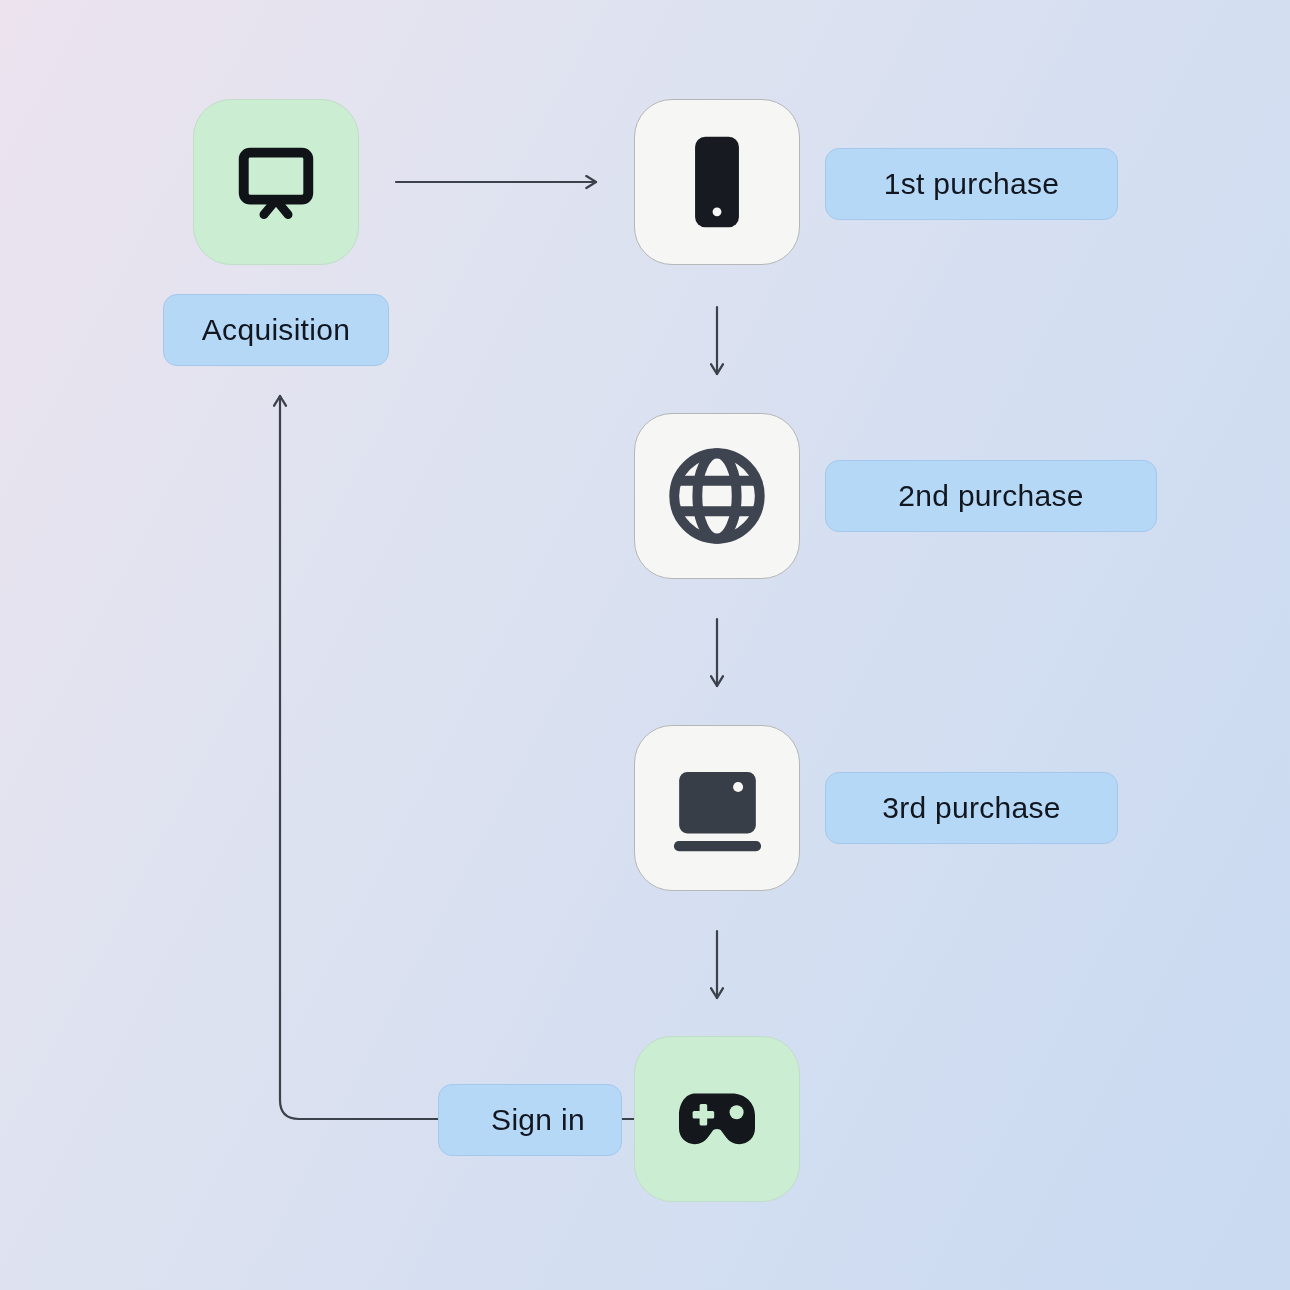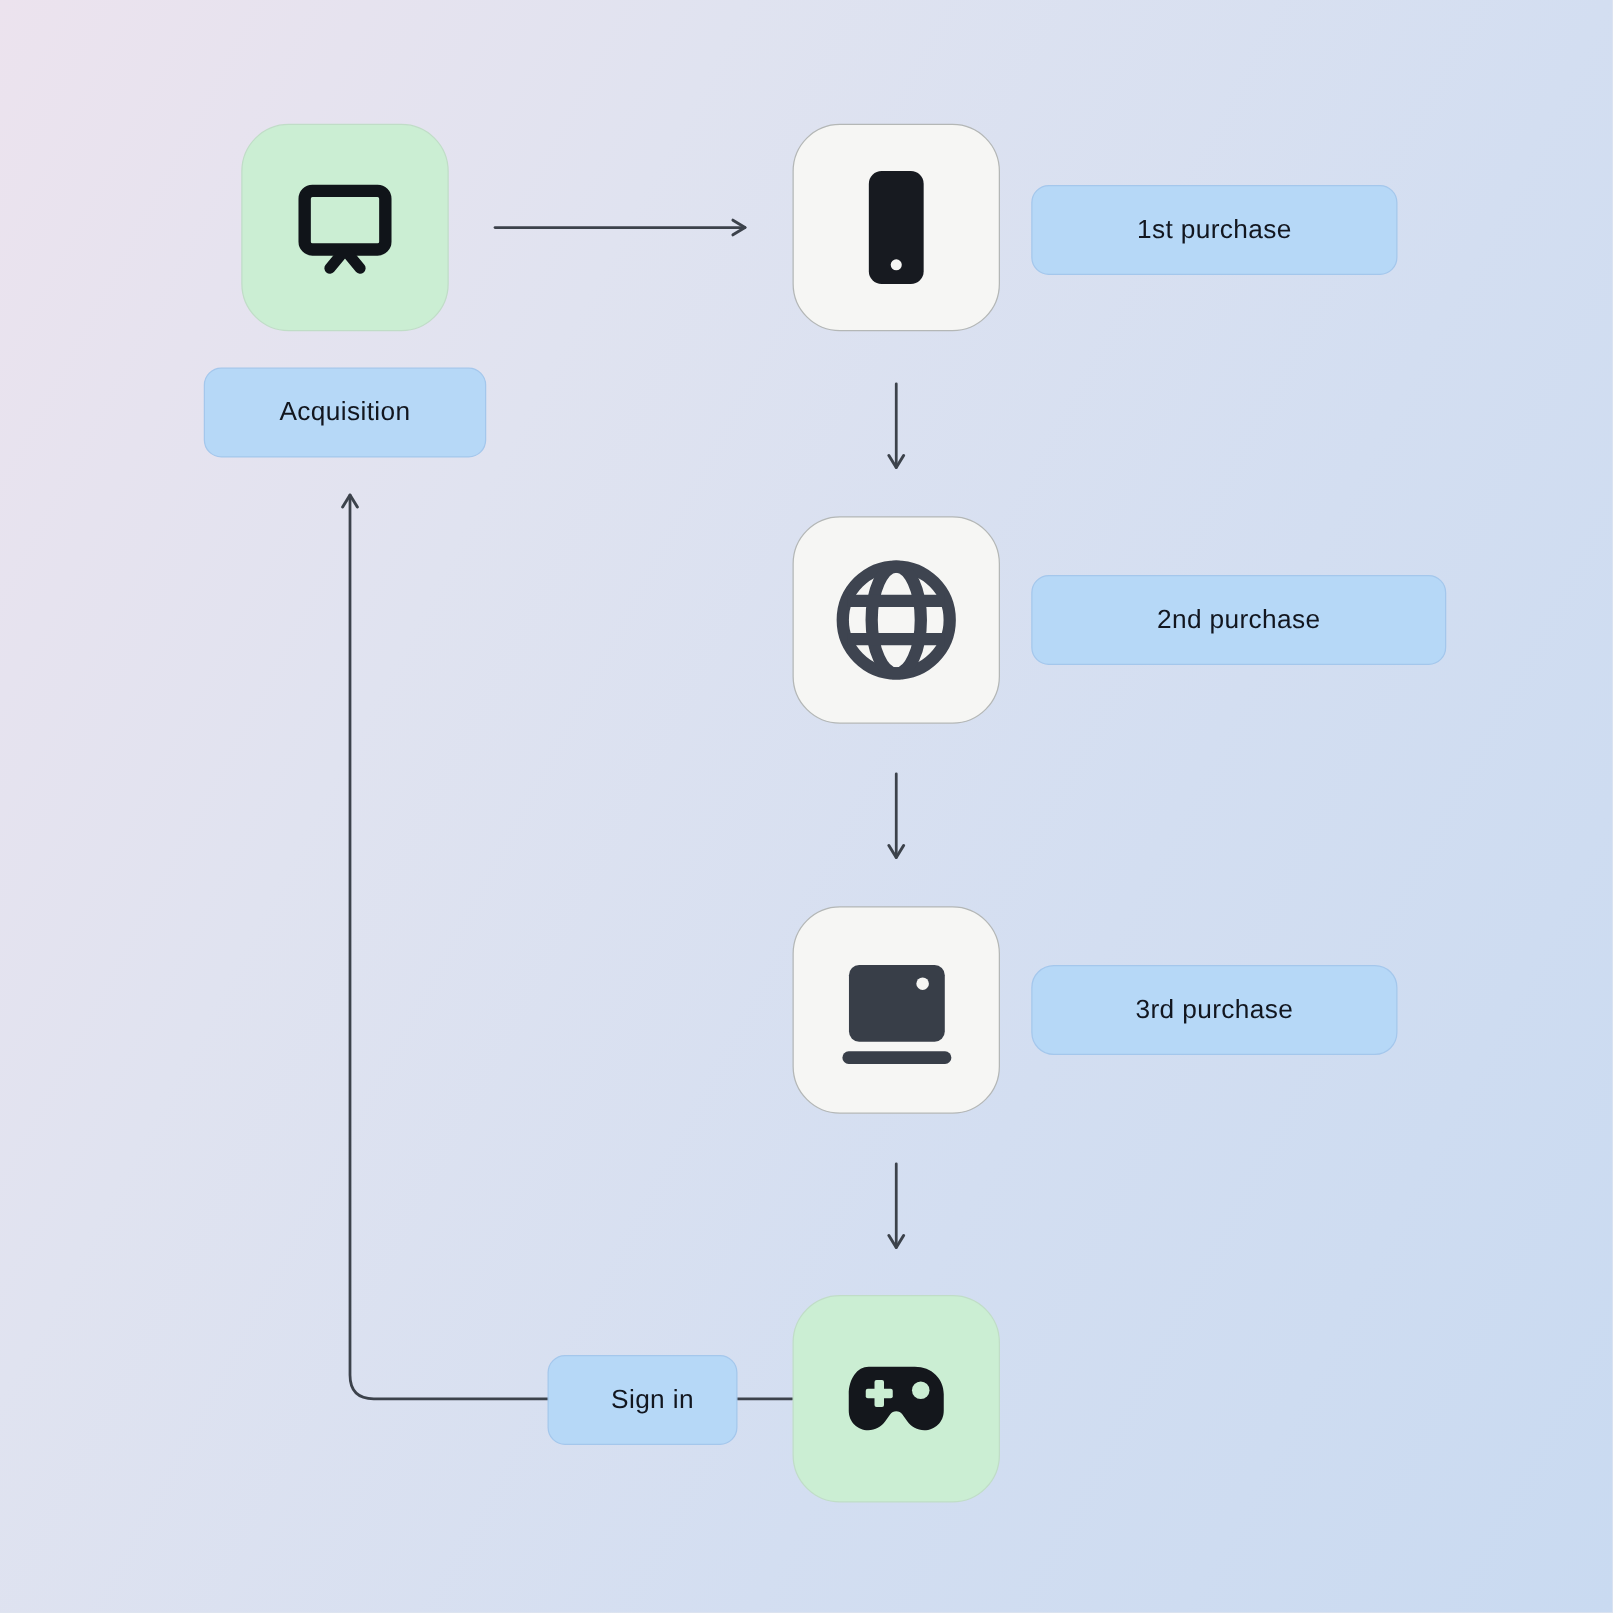--- a/index.html
+++ b/index.html
@@ -14,33 +14,33 @@
   .node{
     position:absolute;width:166px;height:166px;border-radius:38px;
     display:flex;align-items:center;justify-content:center;box-sizing:border-box;
   }
   .node.green{background:#cbeed3;border:1.5px solid #c0ddc7;}
   .node.neutral{background:#f6f6f4;border:1.5px solid #b4b7b6;}
   .pill{
     position:absolute;height:72px;box-sizing:border-box;
     display:flex;align-items:center;justify-content:center;
     background:#b6d8f7;border:1px solid #a4c7ec;border-radius:14px;
-    font-size:21px;font-weight:500;letter-spacing:.3px;color:#12161f;
+    font-size:30px;font-weight:500;letter-spacing:.3px;color:#12161f;
     white-space:nowrap;
   }
   #node-acquisition{left:193px;top:99px;}
   #node-purchase-1{left:634px;top:99px;}
   #node-purchase-2{left:634px;top:413px;}
   #node-purchase-3{left:634px;top:725px;}
   #node-game{left:634px;top:1036px;}
   #label-acquisition{left:163px;top:294px;width:226px;}
   #label-purchase-1{left:825px;top:148px;width:293px;}
   #label-purchase-2{left:825px;top:460px;width:332px;}
-  #label-purchase-3{left:825px;top:772px;width:293px;border-radius:18px;}
-  #label-sign-in{left:438px;top:1084px;width:152px;padding-left:16px;}
+  #label-purchase-3{left:825px;top:772px;width:293px;}
+  #label-sign-in{left:438px;top:1084px;width:184px;padding-left:16px;}
   .icon{display:block;}
 </style>
 </head>
 <body>
 
 <div class="canvas">
 
   <svg class="arrows" width="1290" height="1290" viewBox="0 0 1290 1290">
     <defs>
       <marker id="ah" viewBox="0 0 14 14" refX="11.5" refY="7" markerWidth="15" markerHeight="15" markerUnits="userSpaceOnUse" orient="auto-start-reverse">

